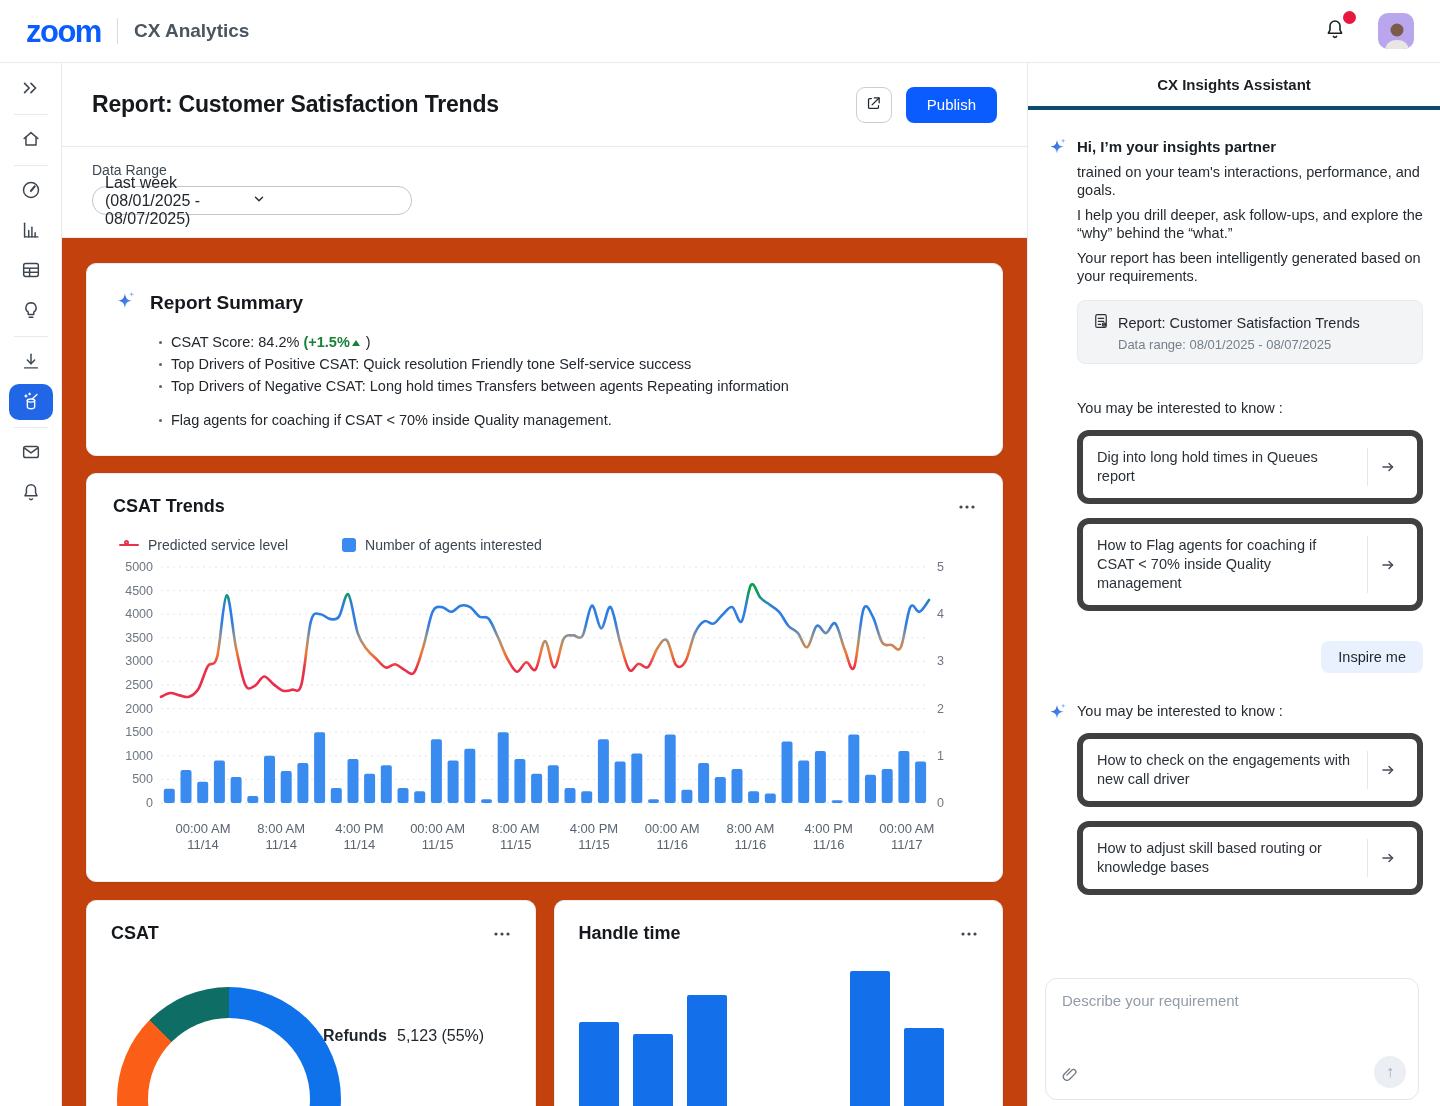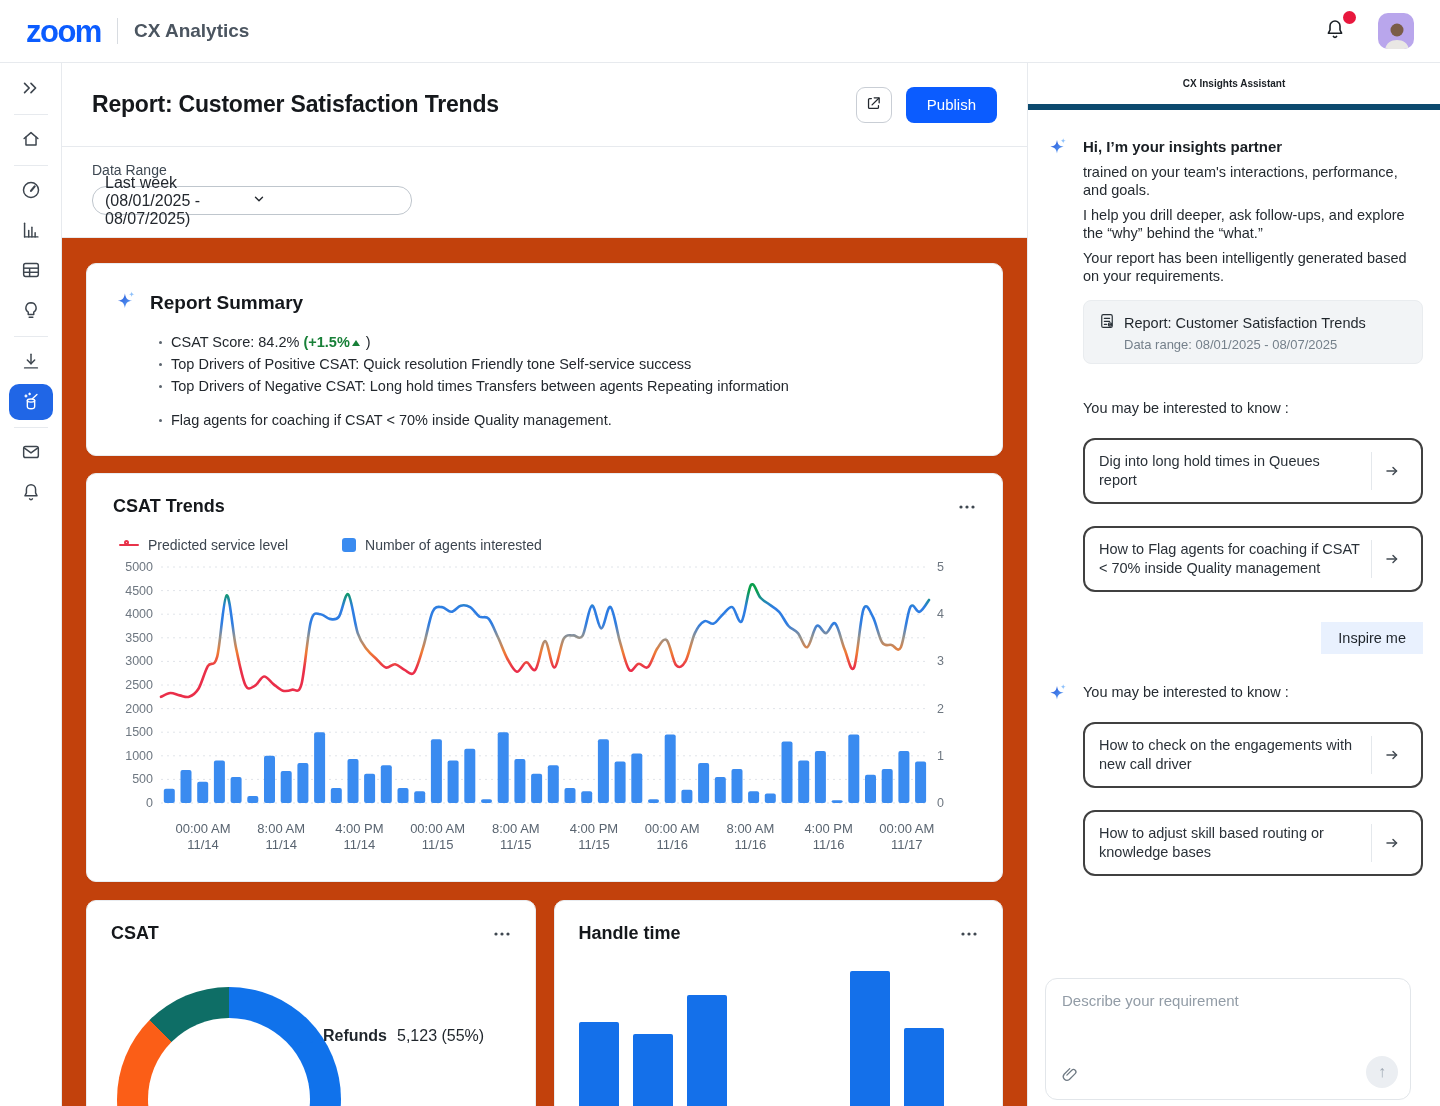--- a/index.html
+++ b/index.html
@@ -65,38 +65,38 @@
   .donut{position:absolute;left:30px;top:86px;width:224px;height:224px;border-radius:50%}
   .donut-hole{position:absolute;inset:31px;border-radius:50%;background:#fff}
   .donut-legend{position:absolute;left:212px;top:126px;display:flex;align-items:center;gap:10px}
   .donut-legend .sq{width:14px;height:14px;border-radius:3px;background:#1072eb}
   .donut-legend .lbl{font-size:16px;font-weight:700;color:#1f252b}
   .donut-legend .val{font-size:16px;color:#1f252b}
   .hbars{position:absolute;left:24px;right:24px;top:0;height:420px}
   .hbar{position:absolute;width:40px;background:#1470ea;border-radius:2px 2px 0 0}
   
   .assistant{flex:1;border-left:1px solid #e7eaee;display:flex;flex-direction:column;background:#fff;min-height:0}
-  .as-header{height:47px;flex:0 0 47px;display:flex;align-items:center;justify-content:center;font-size:10px;font-weight:700;color:#1a1f24;border-bottom:6px solid #0c4a6e}
+  .as-header{height:47px;flex:0 0 47px;display:flex;align-items:center;justify-content:center;font-size:15px;font-weight:700;color:#1a1f24;border-bottom:4px solid #0c4a6e}
   .as-body{flex:1;padding:24px 17px 0 18px;display:flex;flex-direction:column;overflow:hidden}
-  .msg{display:flex;gap:13px}
+  .msg{display:flex;gap:7px}
   .msg-icon{flex:0 0 24px;padding-top:1px}
   .msg-content{flex:1;min-width:0}
   .msg-heading{font-size:15px;font-weight:700;color:#1a1f24;line-height:19px;padding-top:3px}
   .msg-p{font-size:14.5px;color:#252b31;line-height:18px;margin-top:7px}
   .report-chip{margin-top:15px;background:#f2f4f6;border:1px solid #e9ecef;border-radius:8px;padding:11px 14px;cursor:pointer}
   .report-chip .rc-top{display:flex;align-items:center;gap:8px;font-size:14.5px;color:#1f252b}
   .report-chip .rc-sub{font-size:13px;color:#75808b;margin:4px 0 0 26px}
   .interest-label{font-size:14.5px;color:#252b31;margin-top:36px}
   .interest-label-2{font-size:14.5px;color:#252b31;padding-top:4px}
-  .sug-btn{display:flex;align-items:stretch;width:100%;margin-top:22px;background:#fff;border:2px solid #404040;border-radius:12px;padding:12px 10px 12px 14px;cursor:pointer;text-align:left;font-family:inherit}
+  .sug-btn{display:flex;align-items:stretch;width:100%;margin-top:14px;background:#fff;border:6px solid #404040;border-radius:12px;padding:12px 10px 12px 14px;cursor:pointer;text-align:left;font-family:inherit}
   .sug-btn .s-label{flex:1;font-size:14.5px;color:#2a3138;line-height:19px;display:flex;align-items:center}
   .sug-btn .s-arrow{flex:0 0 40px;display:flex;align-items:center;justify-content:center;border-left:1px solid #e4e8ec;margin-left:10px}
-  .inspire-chip{align-self:flex-end;margin-top:30px;background:#e9f1fe;border-radius:0;padding:8px 17px;font-size:14.5px;color:#1f252b;cursor:pointer}
+  .inspire-chip{align-self:flex-end;margin-top:30px;background:#e9f1fe;border-radius:8px;padding:8px 17px;font-size:14.5px;color:#1f252b;cursor:pointer}
   .msg2{margin-top:26px}
-  .input-wrap{margin:auto 12px 6px -1px;position:relative;height:122px;border:1px solid #e2e6ea;border-radius:12px;background:#fff}
+  .input-wrap{margin:auto 4px 6px -1px;position:relative;height:122px;border:1px solid #e2e6ea;border-radius:12px;background:#fff}
   .input-wrap textarea{width:100%;height:70px;border:none;outline:none;resize:none;padding:13px 16px;font-size:15px;color:#1f252b;font-family:inherit;background:transparent}
   .input-wrap textarea::placeholder{color:#929ca6}
   .clip-btn{position:absolute;left:14px;bottom:12px;border:none;background:none;cursor:pointer;display:flex}
   .send-btn{position:absolute;right:12px;bottom:11px;width:32px;height:32px;border-radius:50%;border:none;background:#ebeef2;color:#a2abb5;font-size:16px;cursor:pointer;display:flex;align-items:center;justify-content:center}
   text{font-family:"Liberation Sans",sans-serif}
 </style>
 </head>
 <body>
 
 <div class="app">

